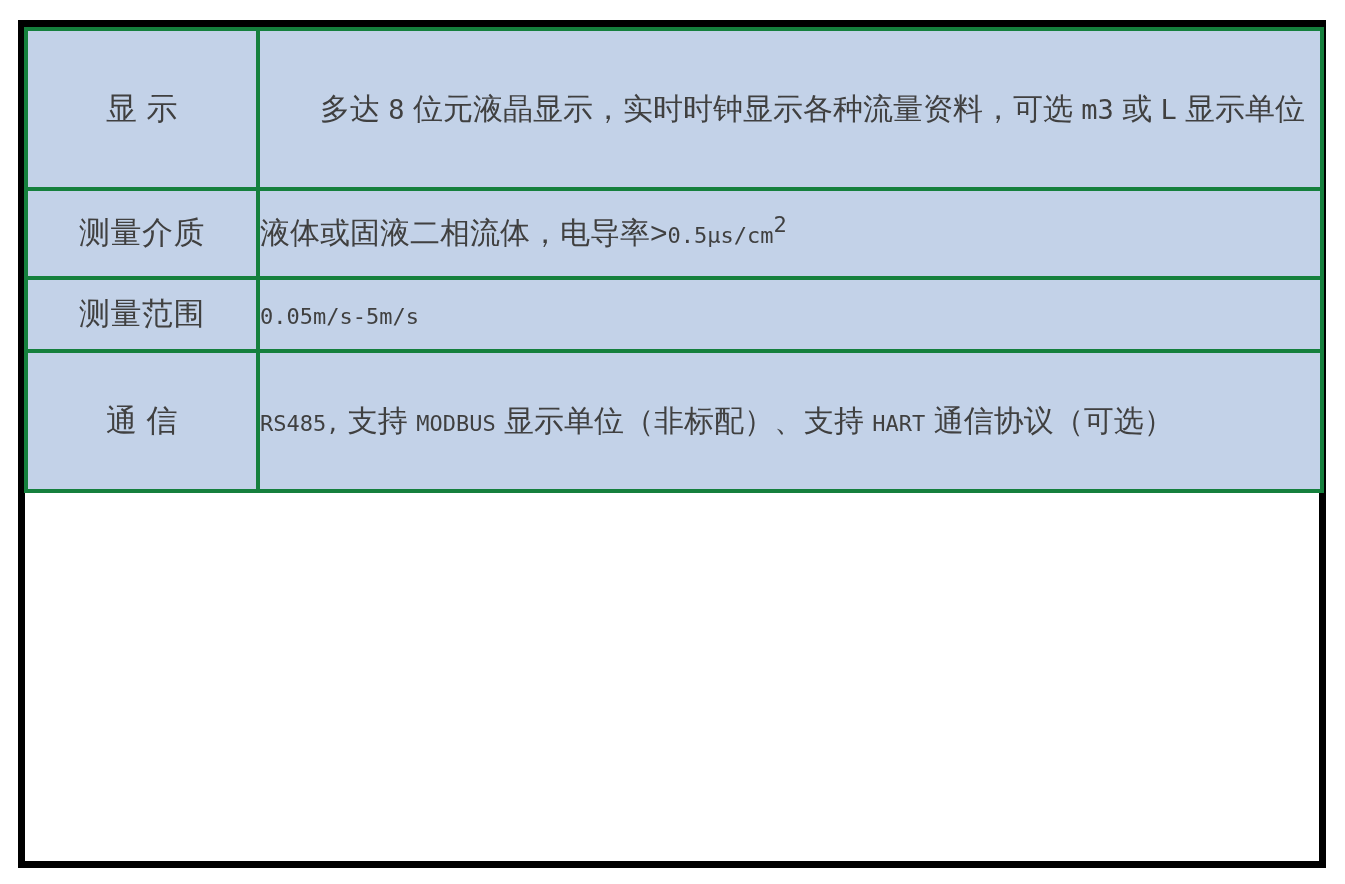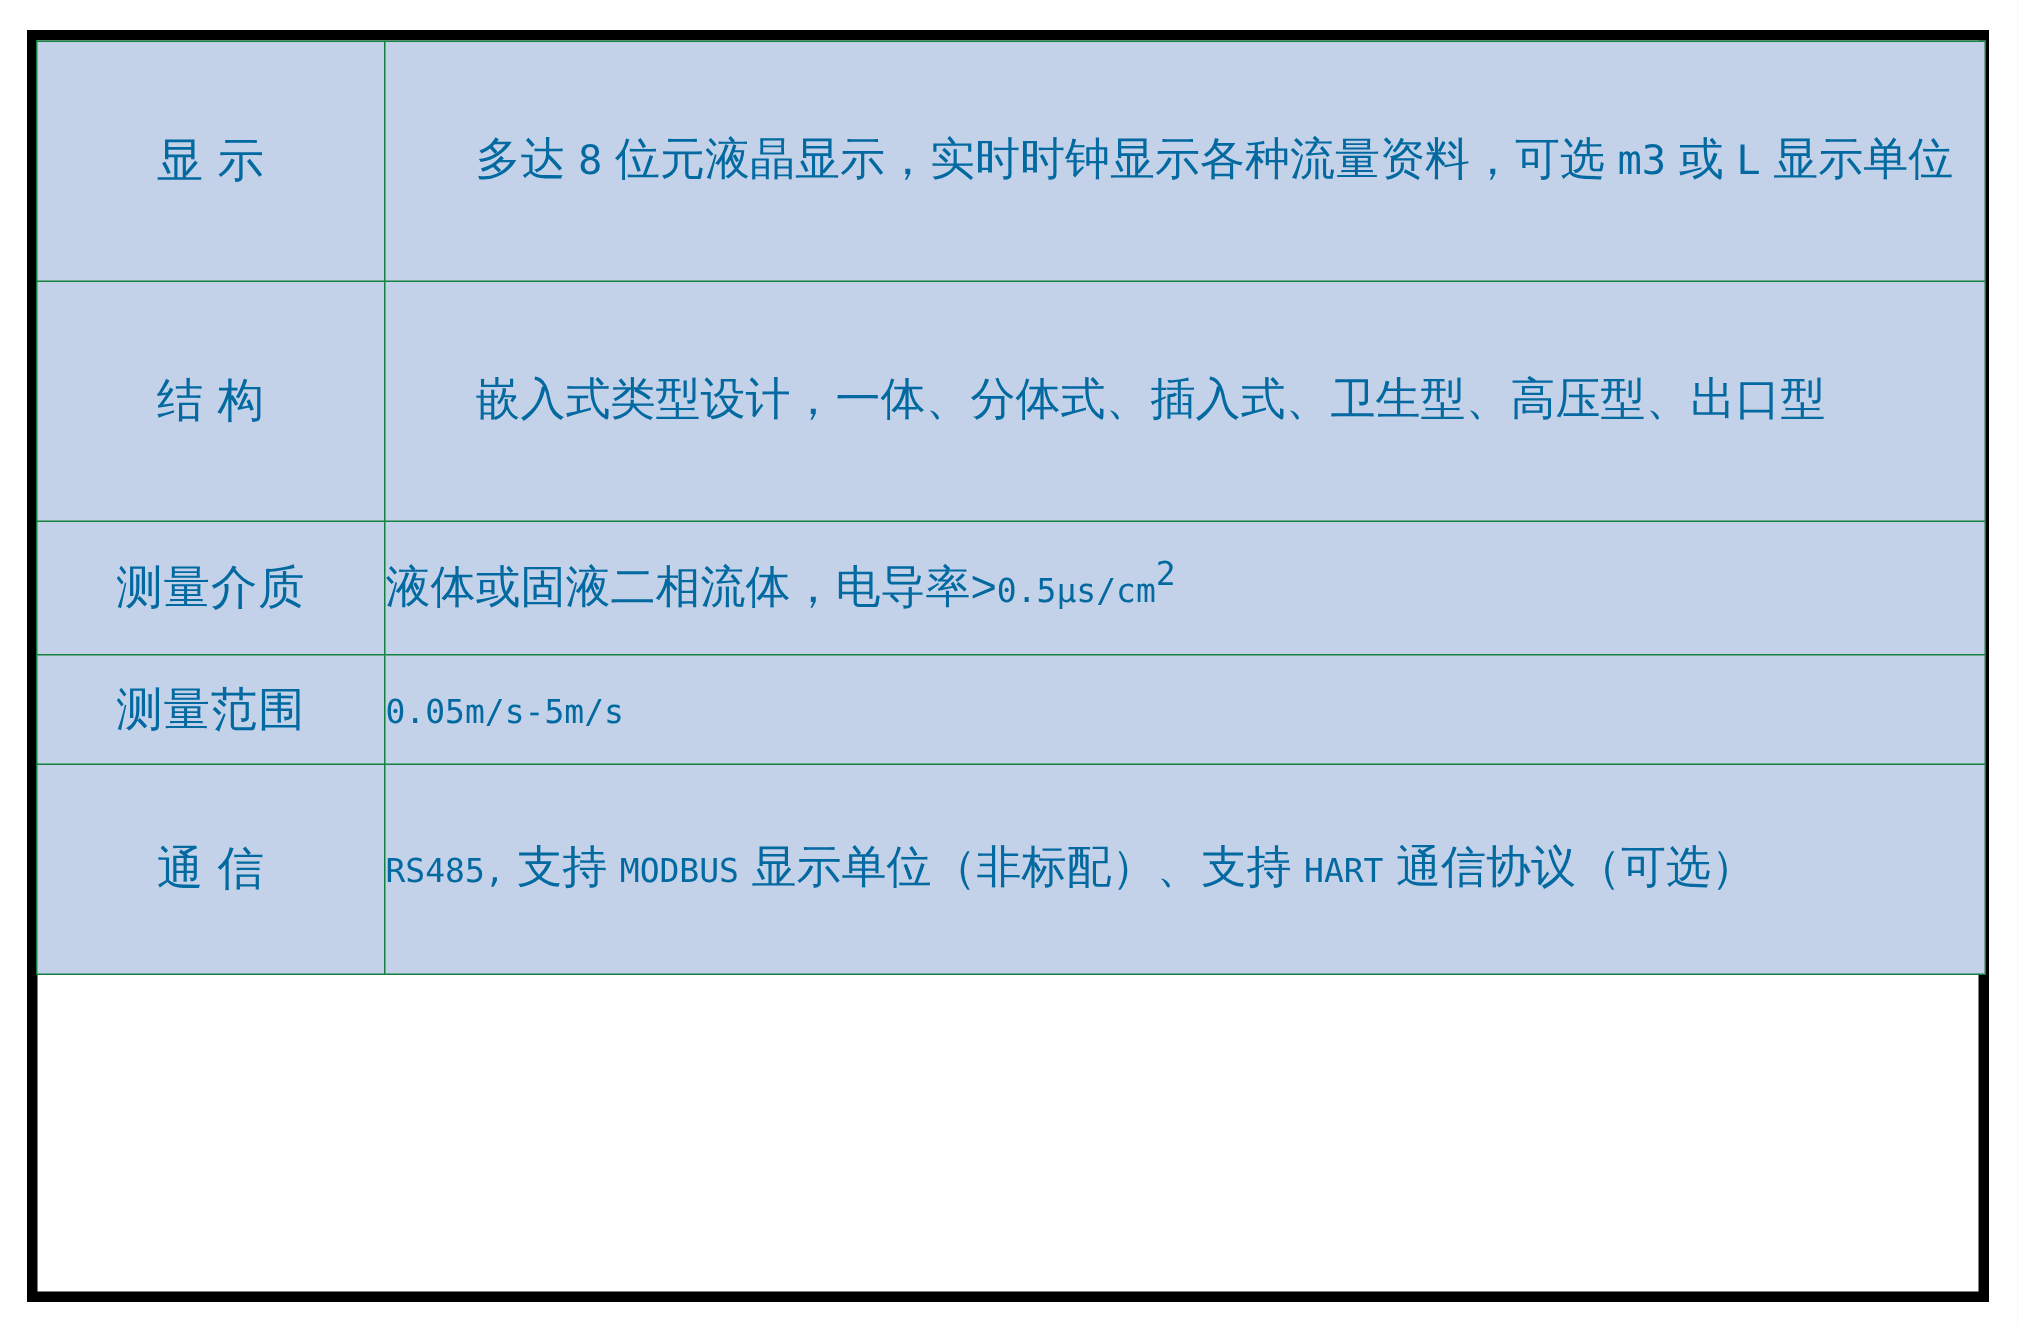--- a/index.html
+++ b/index.html
@@ -33,25 +33,25 @@
   .spec-table {
     position: absolute;
     left: 24px;
     top: 27px;
     width: 1300px;
     border-collapse: collapse;
     table-layout: fixed;
     background: #c3d2e8;
   }
   .spec-table td {
-    border: 1px solid #15803d;
+    border: 4px solid #15803d;
     background: #c3d2e8;
     vertical-align: middle;
     padding: 0;
-    color: #0369a1;
+    color: #404040;
   }
   .col-label {
     width: 232px;
   }
   .label-cell {
     text-align: center;
     font-size: 31px;
     letter-spacing: 0.5px;
     line-height: 1.5;
     padding: 10px 6px;
@@ -102,26 +102,20 @@
       <col class="col-label">
       <col>
     </colgroup>
     <tbody>
       <tr class="row-display">
         <td class="label-cell">显 示</td>
         <td class="value-cell">
           <span class="indent"></span><span>多达</span>&nbsp;<span class="mono">8</span>&nbsp;<span>位元液晶显示，实时时钟显示各种流量资料，可</span><span>选</span>&nbsp;<span class="mono">m3</span>&nbsp;<span>或</span>&nbsp;<span class="mono">L</span>&nbsp;<span>显示单位</span>
         </td>
       </tr>
-      <tr class="row-structure">
-        <td class="label-cell">结 构</td>
-        <td class="value-cell">
-          <span class="indent"></span><span>嵌入式类型设计，一体、分体式、插入式、卫生型、高</span><span>压型、出口型</span>
-        </td>
-      </tr>
       <tr class="row-medium">
         <td class="label-cell">测量介质</td>
         <td class="value-cell">
           <span>液体或固液二相流体，电导率&gt;</span><span class="mono-small">0.5</span><span class="mono-small">μs/cm</span><sup class="mono-small">2</sup>
         </td>
       </tr>
       <tr class="row-range">
         <td class="label-cell">测量范围</td>
         <td class="value-cell">
           <span class="mono-small">0.05m/s-5m/s</span>

